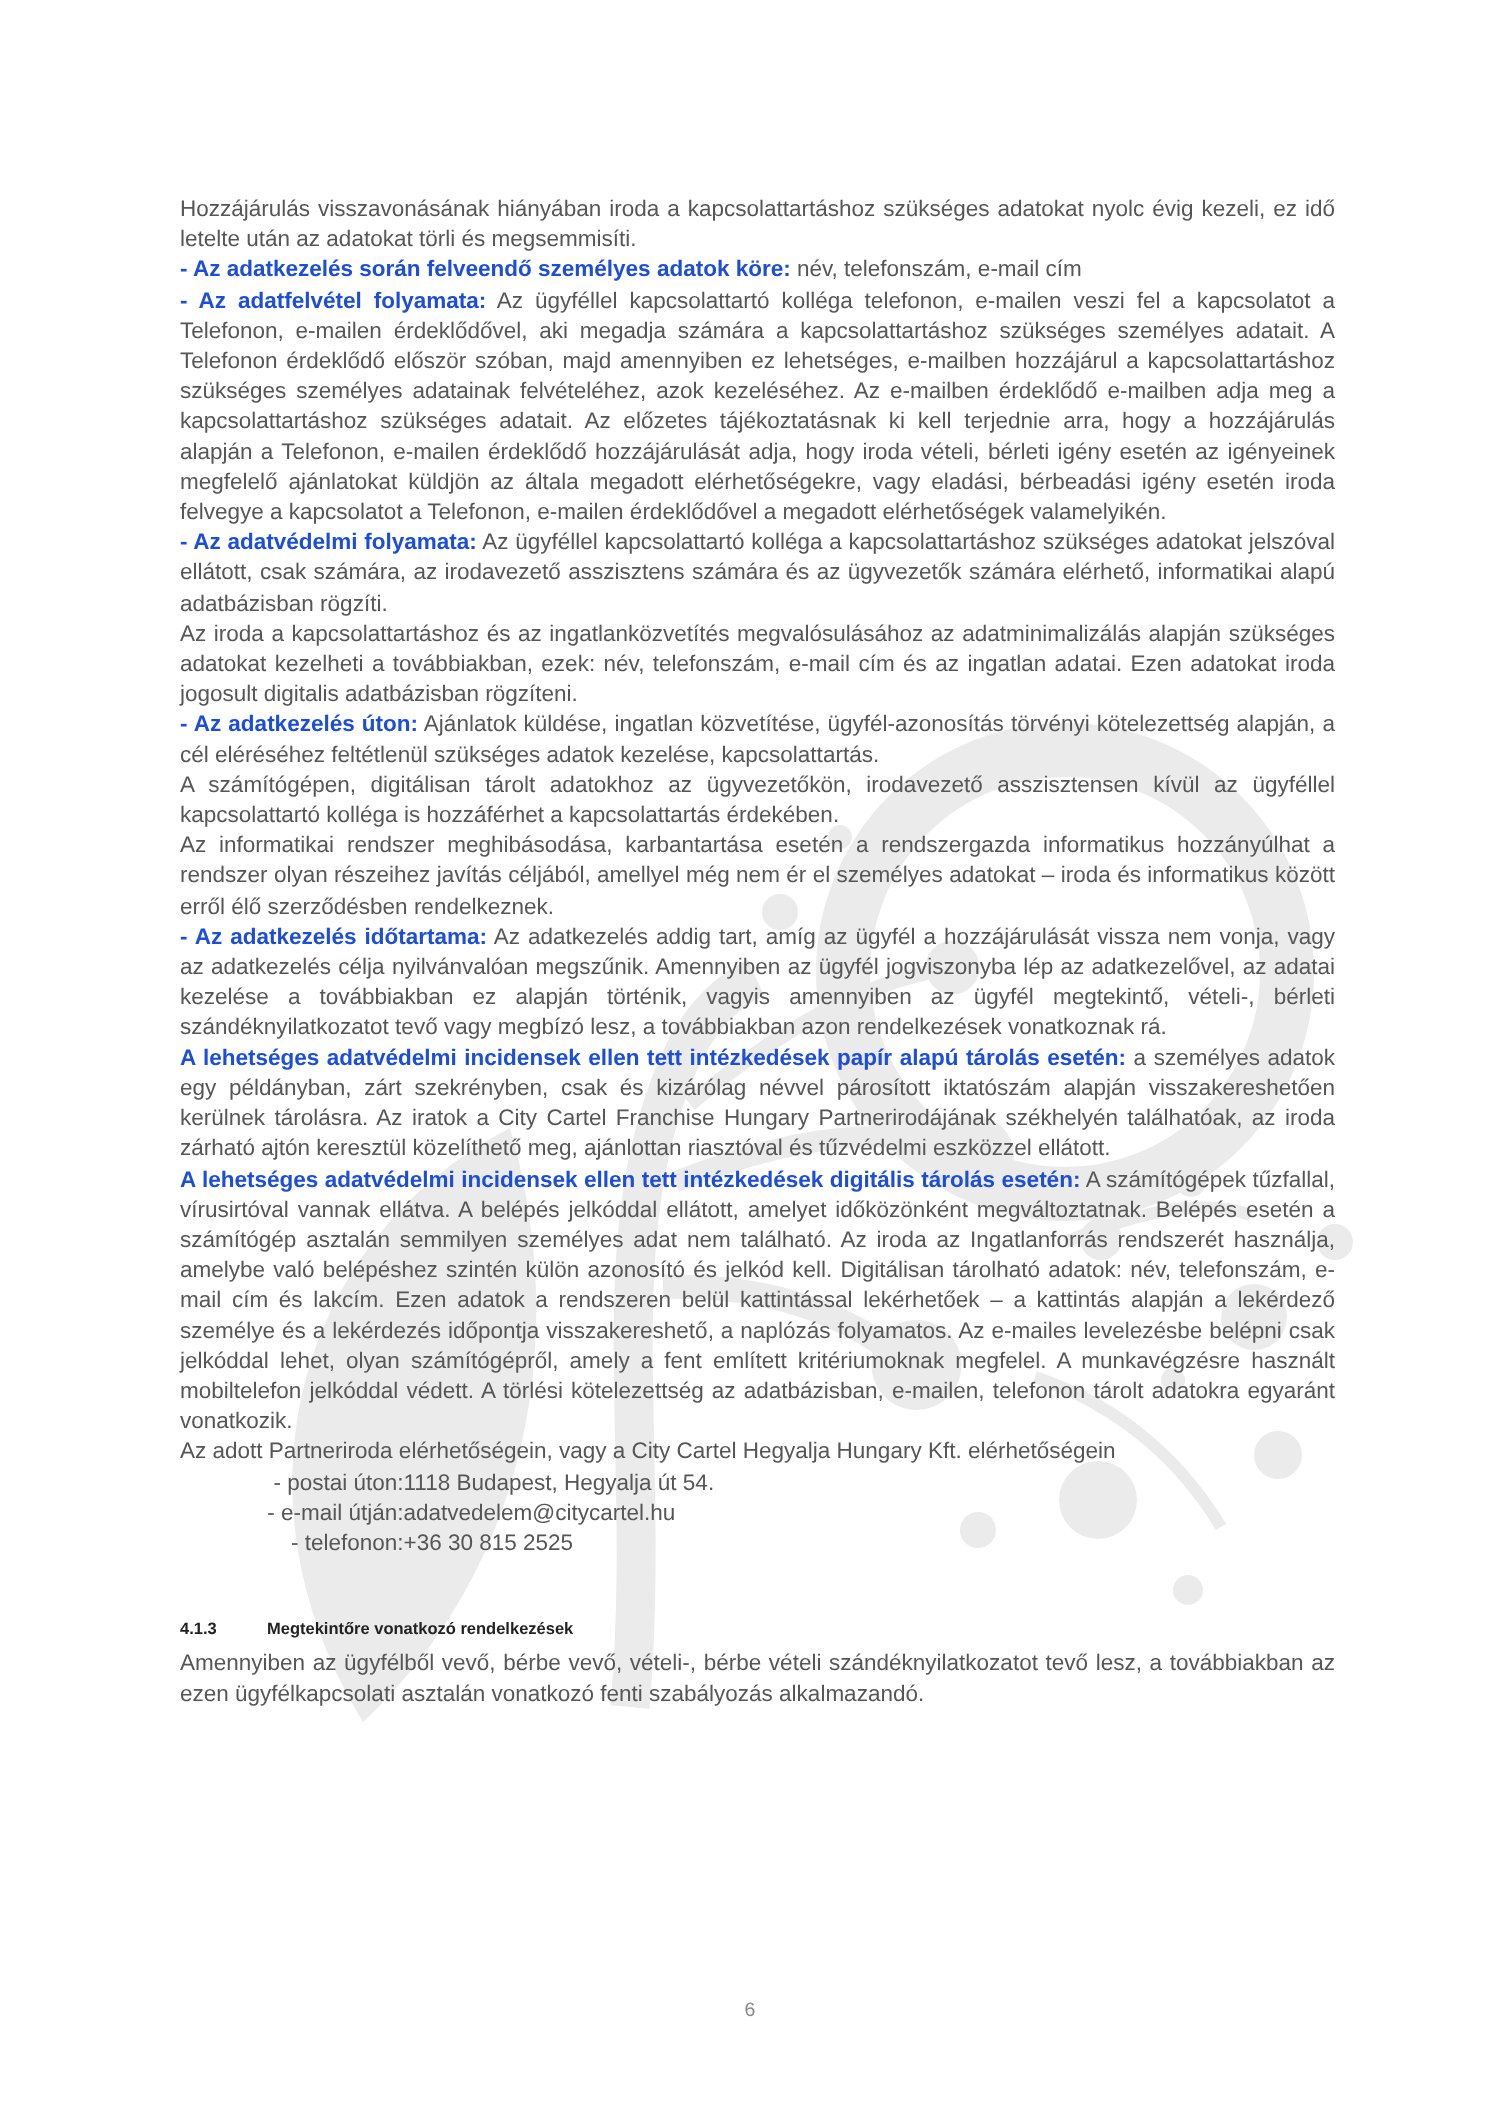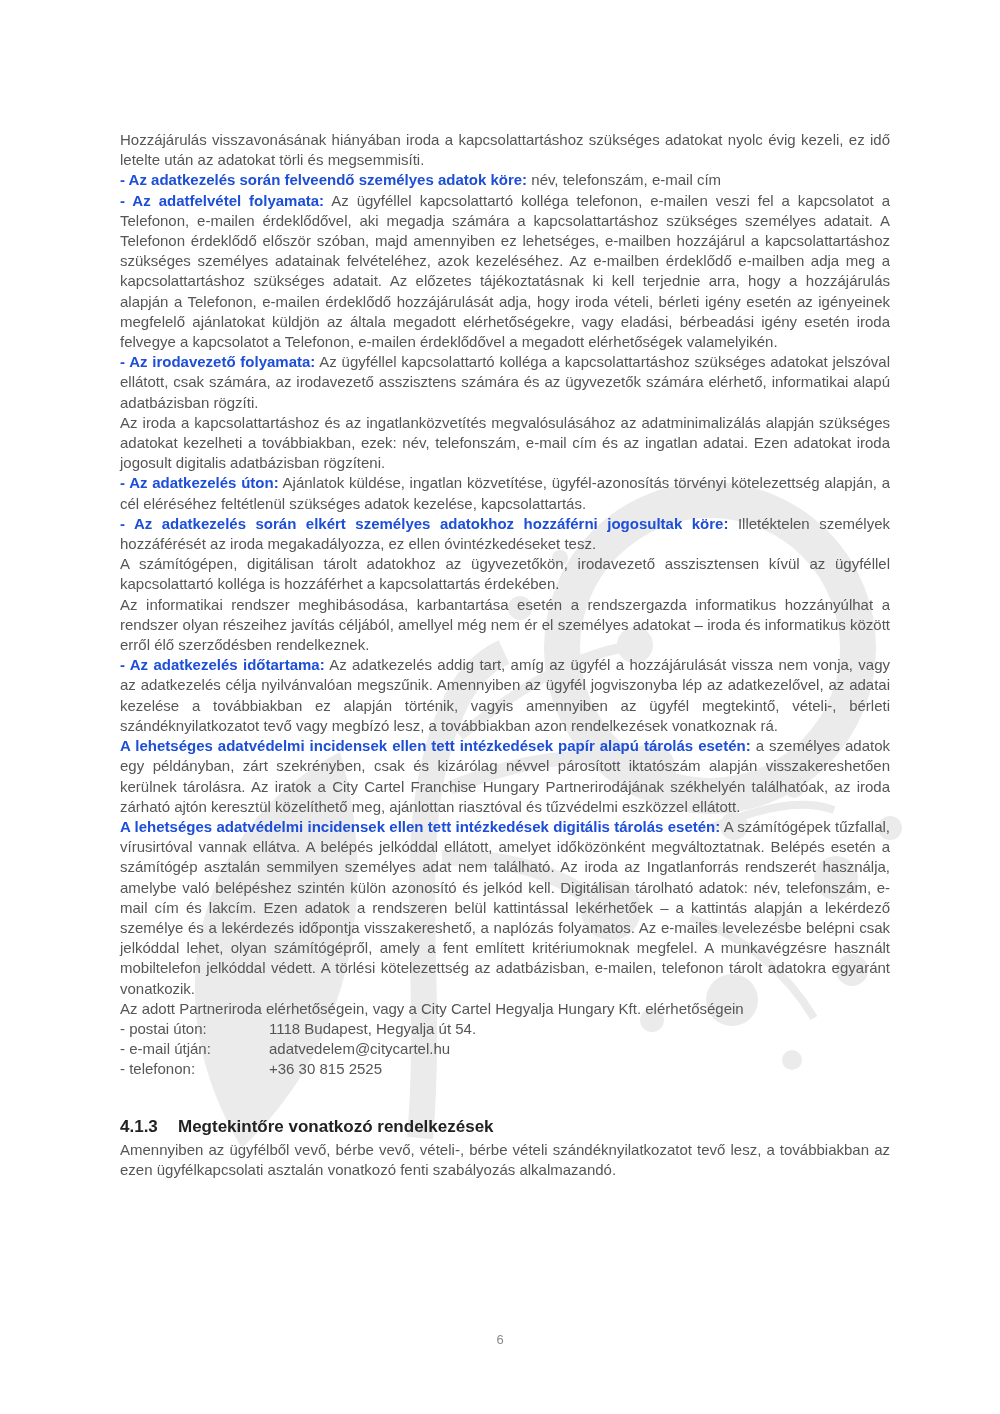--- a/index.html
+++ b/index.html
@@ -24,26 +24,26 @@
     position:relative;
     z-index:1;
     padding:112px 110px 0 120px;
     color:#565656;
     font-size:15px;
     line-height:20.2px;
   }
   .para { text-align:justify; }
   .para b { font-weight:bold; color:#1d4ed8; }
   .contact-row { display:flex; }
-  .contact-label { flex:0 0 149px; }
+  .contact-label { flex:0 0 149px;text-align:right; }
   .section-heading {
     display:flex;
     margin-top:37px;
     font-weight:bold;
-    font-size:17px;
+    font-size:11px;
     color:#222222;
   }
   .section-number { flex:0 0 58px; }
   .final-para { text-align:justify; margin-top:3px; color:#565656; }
   .page-number {
     position:absolute;
     left:0; right:0;
     top:1314px;
     text-align:center;
     color:#8a8a8a;
@@ -84,24 +84,23 @@
       <circle cx="470" cy="200" r="8"></circle>
     </g>
   </svg>
 
   <div class="content">
 
     <div>
         <p class="para"><span>Hozzájárulás visszavonásának hiányában iroda a kapcsolattartáshoz szükséges adatokat nyolc évig kezeli, ez idő letelte után az adatokat törli és megsemmisíti.</span></p>
         <p class="para"><b>- Az adatkezelés során felveendő személyes adatok köre:</b> <span>név, telefonszám, e-mail cím</span></p>
         <p class="para"><b>- Az adatfelvétel folyamata:</b> <span>Az ügyféllel kapcsolattartó kolléga telefonon, e-mailen veszi fel a kapcsolatot a Telefonon, e-mailen érdeklődővel, aki megadja számára a kapcsolattartáshoz szükséges személyes adatait. A Telefonon érdeklődő először szóban, majd amennyiben ez lehetséges, e-mailben hozzájárul a kapcsolattartáshoz szükséges személyes adatainak felvételéhez, azok kezeléséhez. Az e-mailben érdeklődő e-mailben adja meg a kapcsolattartáshoz szükséges adatait. Az előzetes tájékoztatásnak ki kell terjednie arra, hogy a hozzájárulás alapján a Telefonon, e-mailen érdeklődő hozzájárulását adja, hogy iroda vételi, bérleti igény esetén az igényeinek megfelelő ajánlatokat küldjön az általa megadott elérhetőségekre, vagy eladási, bérbeadási igény esetén iroda felvegye a kapcsolatot a Telefonon, e-mailen érdeklődővel a megadott elérhetőségek valamelyikén.</span></p>
-        <p class="para"><b>- Az irodavezető folyamata:</b> <span>Az ügyféllel kapcsolattartó kolléga a kapcsolattartáshoz szükséges adatokat jelszóval ellátott, csak számára, az irodavezető asszisztens számára és az ügyvezetők számára elérhető, informatikai alapú adatbázisban rögzíti.</span></p>
+        <p class="para"><b>- Az adatvédelmi folyamata:</b> <span>Az ügyféllel kapcsolattartó kolléga a kapcsolattartáshoz szükséges adatokat jelszóval ellátott, csak számára, az irodavezető asszisztens számára és az ügyvezetők számára elérhető, informatikai alapú adatbázisban rögzíti.</span></p>
         <p class="para"><span>Az iroda a kapcsolattartáshoz és az ingatlanközvetítés megvalósulásához az adatminimalizálás alapján szükséges adatokat kezelheti a továbbiakban, ezek: név, telefonszám, e-mail cím és az ingatlan adatai. Ezen adatokat iroda jogosult digitalis adatbázisban rögzíteni.</span></p>
         <p class="para"><b>- Az adatkezelés úton:</b> <span>Ajánlatok küldése, ingatlan közvetítése, ügyfél-azonosítás törvényi kötelezettség alapján, a cél eléréséhez feltétlenül szükséges adatok kezelése, kapcsolattartás.</span></p>
-        <p class="para"><b>- Az adatkezelés során elkért személyes adatokhoz hozzáférni jogosultak köre:</b> <span>Illetéktelen személyek hozzáférését az iroda megakadályozza, ez ellen óvintézkedéseket tesz.</span></p>
         <p class="para"><span>A számítógépen, digitálisan tárolt adatokhoz az ügyvezetőkön, irodavezető asszisztensen kívül az ügyféllel kapcsolattartó kolléga is hozzáférhet a kapcsolattartás érdekében.</span></p>
         <p class="para"><span>Az informatikai rendszer meghibásodása, karbantartása esetén a rendszergazda informatikus hozzányúlhat a rendszer olyan részeihez javítás céljából, amellyel még nem ér el személyes adatokat – iroda és informatikus között erről élő szerződésben rendelkeznek.</span></p>
         <p class="para"><b>- Az adatkezelés időtartama:</b> <span>Az adatkezelés addig tart, amíg az ügyfél a hozzájárulását vissza nem vonja, vagy az adatkezelés célja nyilvánvalóan megszűnik. Amennyiben az ügyfél jogviszonyba lép az adatkezelővel, az adatai kezelése a továbbiakban ez alapján történik, vagyis amennyiben az ügyfél megtekintő, vételi-, bérleti szándéknyilatkozatot tevő vagy megbízó lesz, a továbbiakban azon rendelkezések vonatkoznak rá.</span></p>
         <p class="para"><b>A lehetséges adatvédelmi incidensek ellen tett intézkedések papír alapú tárolás esetén:</b> <span>a személyes adatok egy példányban, zárt szekrényben, csak és kizárólag névvel párosított iktatószám alapján visszakereshetően kerülnek tárolásra. Az iratok a City Cartel Franchise Hungary Partnerirodájának székhelyén találhatóak, az iroda zárható ajtón keresztül közelíthető meg, ajánlottan riasztóval és tűzvédelmi eszközzel ellátott.</span></p>
         <p class="para"><b>A lehetséges adatvédelmi incidensek ellen tett intézkedések digitális tárolás esetén:</b> <span>A számítógépek tűzfallal, vírusirtóval vannak ellátva. A belépés jelkóddal ellátott, amelyet időközönként megváltoztatnak. Belépés esetén a számítógép asztalán semmilyen személyes adat nem található. Az iroda az Ingatlanforrás rendszerét használja, amelybe való belépéshez szintén külön azonosító és jelkód kell. Digitálisan tárolható adatok: név, telefonszám, e-mail cím és lakcím. Ezen adatok a rendszeren belül kattintással lekérhetőek – a kattintás alapján a lekérdező személye és a lekérdezés időpontja visszakereshető, a naplózás folyamatos. Az e-mailes levelezésbe belépni csak jelkóddal lehet, olyan számítógépről, amely a fent említett kritériumoknak megfelel. A munkavégzésre használt mobiltelefon jelkóddal védett. A törlési kötelezettség az adatbázisban, e-mailen, telefonon tárolt adatokra egyaránt vonatkozik.</span></p>
         <p class="para"><span>Az adott Partneriroda elérhetőségein, vagy a City Cartel Hegyalja Hungary Kft. elérhetőségein</span></p>
       </div>
 
     <div>
         <div class="contact-row">

